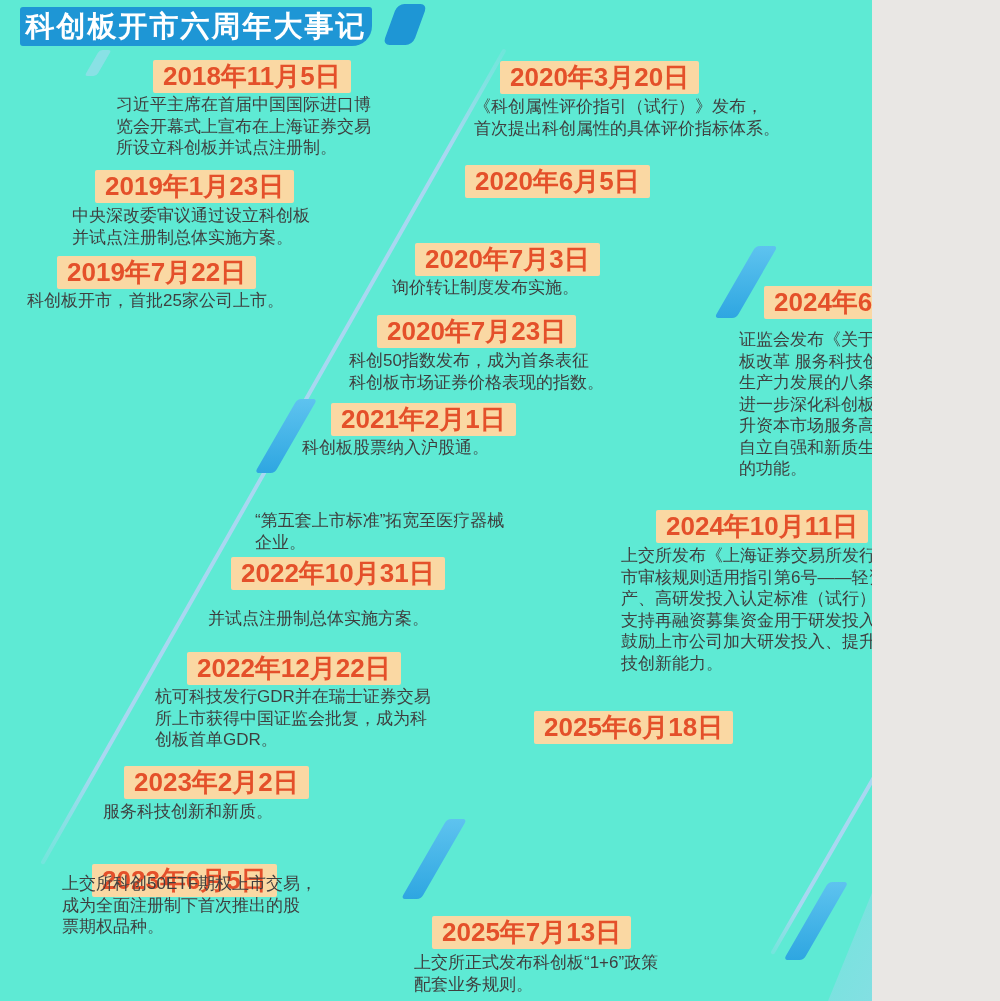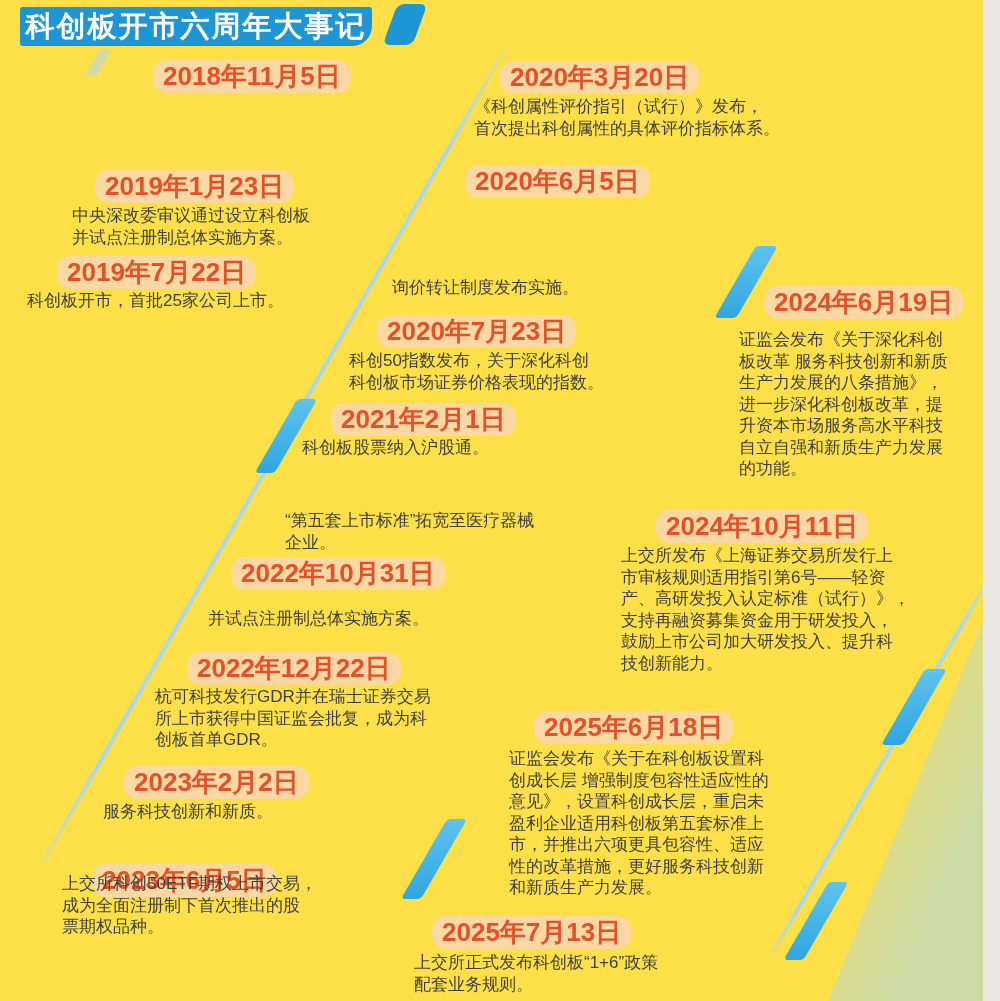--- a/index.html
+++ b/index.html
@@ -1,18 +1,18 @@
 <!DOCTYPE html>
 <html><head>
 <meta charset="utf-8">
 <style>
   html,body{margin:0;padding:0;background:#e9e7e4;}
   #canvas{
-    position:relative;width:983px;height:1001px;overflow:hidden;
-    background:#fde047;
+    position:relative;width:872px;height:1001px;overflow:hidden;
+    background:#5eead4;
     font-family:"Liberation Sans","DejaVu Sans",sans-serif;
   }
   
   .banner{
     position:absolute;left:20px;top:7px;width:352px;height:39px;
     background:#1e96d5;border-radius:3px 3px 20px 3px;
     color:#fff;font-size:29px;font-weight:bold;letter-spacing:2px;
     line-height:39px;text-align:center;
   }
   .banner-slash{
@@ -41,21 +41,21 @@
     position:absolute;left:92px;top:50px;width:12px;height:26px;
     background:rgba(173,216,242,.55);border-radius:3px;transform:skewX(-30deg);
   }
   .corner-wedge{
     position:absolute;left:828px;top:578px;width:172px;height:423px;
     background:linear-gradient(115deg,rgba(190,227,247,.05) 10%,rgba(166,213,240,.55) 70%);
     clip-path:polygon(100% 0,100% 100%,0 100%);
   }
   
   .badge{
-    position:absolute;background:#fad8a3;border-radius:14px;
+    position:absolute;background:#fad8a3;border-radius:2px;
     padding:1px 10px;font-size:26px;font-weight:bold;color:#e4502a;
     line-height:31px;white-space:nowrap;
   }
   .body{
     position:absolute;color:#3f3f3f;font-size:17px;line-height:21.5px;
     white-space:pre-line;
   }
 </style>
 </head>
 <body>
@@ -69,44 +69,48 @@
   <div class="slash slash-c"></div>
   <div class="slash slash-d"></div>
   <div class="slash slash-e"></div>
   <div class="wisp"></div>
   <div class="corner-wedge"></div>
 
   <div class="banner">科创板开市六周年大事记</div>
   <div class="banner-slash"></div>
 
   <div class="badge" style="left:153px;top:60px">2018年11月5日</div>
+  <div class="body" style="left:116px;top:94px;width:360px">习近平主席在首届中国国际进口博
+览会开幕式上宣布在上海证券交易
+所设立科创板并试点注册制。</div>
 
   <div class="badge" style="left:95px;top:170px">2019年1月23日</div>
   <div class="body" style="left:72px;top:205px;width:340px">中央深改委审议通过设立科创板
 并试点注册制总体实施方案。</div>
 
   <div class="badge" style="left:57px;top:256px">2019年7月22日</div>
   <div class="body" style="left:27px;top:290px;width:360px">科创板开市，首批25家公司上市。</div>
 
   <div class="badge" style="left:500px;top:61px">2020年3月20日</div>
   <div class="body" style="left:474px;top:96px;width:400px">《科创属性评价指引（试行）》发布，
 首次提出科创属性的具体评价指标体系。</div>
 
   <div class="badge" style="left:465px;top:165px">2020年6月5日</div>
 
+  <div class="badge" style="left:415px;top:243px">2020年7月3日</div>
   <div class="body" style="left:392px;top:277px;width:260px">询价转让制度发布实施。</div>
 
   <div class="badge" style="left:377px;top:315px">2020年7月23日</div>
-  <div class="body" style="left:349px;top:350px;width:330px">科创50指数发布，关于深化科创
+  <div class="body" style="left:349px;top:350px;width:330px">科创50指数发布，成为首条表征
 科创板市场证券价格表现的指数。</div>
 
   <div class="badge" style="left:331px;top:403px">2021年2月1日</div>
   <div class="body" style="left:302px;top:437px;width:260px">科创板股票纳入沪股通。</div>
 
-  <div class="body" style="left:285px;top:510px;width:340px">“第五套上市标准”拓宽至医疗器械
+  <div class="body" style="left:255px;top:510px;width:340px">“第五套上市标准”拓宽至医疗器械
 企业。</div>
 
   <div class="badge" style="left:231px;top:557px">2022年10月31日</div>
   <div class="body" style="left:208px;top:608px;width:330px">并试点注册制总体实施方案。</div>
 
   <div class="badge" style="left:187px;top:652px">2022年12月22日</div>
   <div class="body" style="left:155px;top:686px;width:350px">杭可科技发行GDR并在瑞士证券交易
 所上市获得中国证监会批复，成为科
 创板首单GDR。</div>
 
@@ -129,25 +133,18 @@
 
   <div class="badge" style="left:656px;top:510px">2024年10月11日</div>
   <div class="body" style="left:621px;top:545px;width:360px">上交所发布《上海证券交易所发行上
 市审核规则适用指引第6号——轻资
 产、高研发投入认定标准（试行）》，
 支持再融资募集资金用于研发投入，
 鼓励上市公司加大研发投入、提升科
 技创新能力。</div>
 
   <div class="badge" style="left:534px;top:711px">2025年6月18日</div>
-  <div class="body" style="left:509px;top:748px;width:340px">证监会发布《关于在科创板设置科
-创成长层 增强制度包容性适应性的
-意见》，设置科创成长层，重启未
-盈利企业适用科创板第五套标准上
-市，并推出六项更具包容性、适应
-性的改革措施，更好服务科技创新
-和新质生产力发展。</div>
 
   <div class="badge" style="left:432px;top:916px">2025年7月13日</div>
   <div class="body" style="left:414px;top:952px;width:350px">上交所正式发布科创板“1+6”政策
 配套业务规则。</div>
 
 </div>
 
 </body></html>

